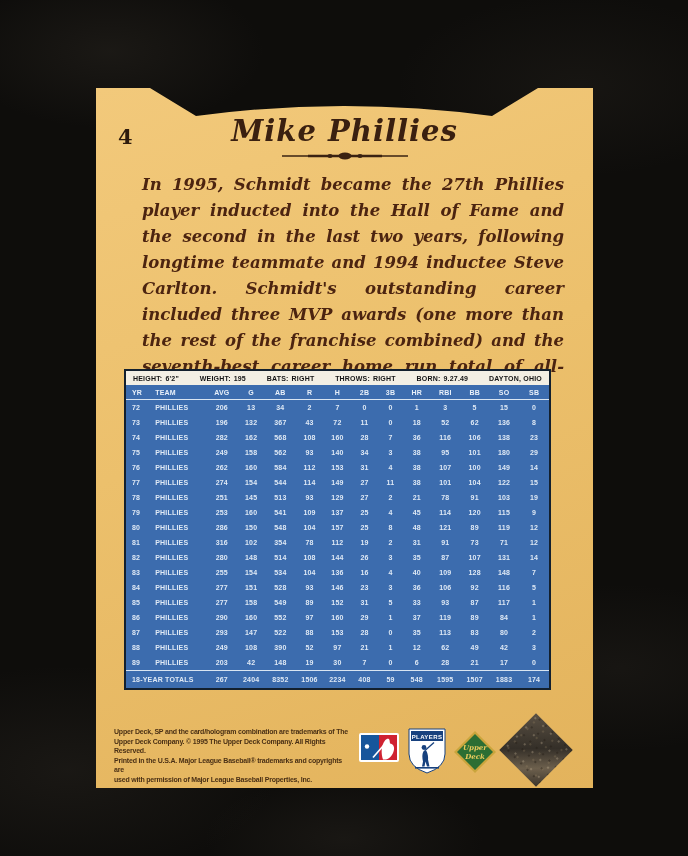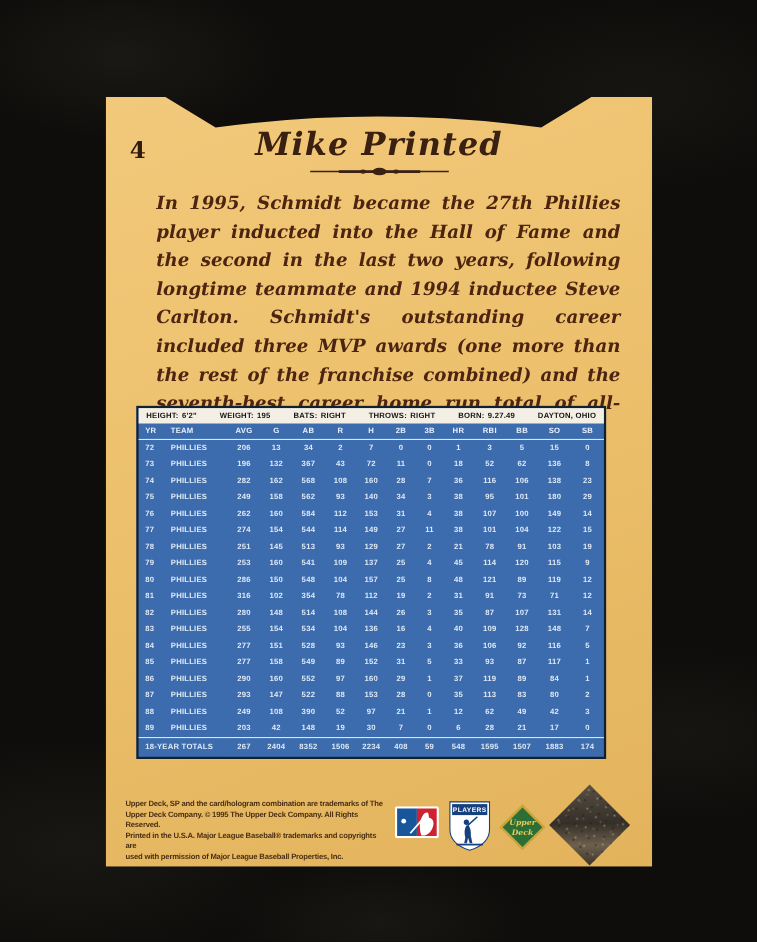--- a/index.html
+++ b/index.html
@@ -83,21 +83,21 @@
     background-size:11px 13px, 9px 11px, 13px 9px, 100% 100%;
   }
 </style>
 </head>
 <body>
 
 <div class="card">
 
   <div class="card-number">4</div>
 
-  <div class="title">Mike Printed</div>
+  <div class="title">Mike Phillies</div>
 
   <svg class="divider" width="130" height="12" viewBox="0 0 130 12">
     <path d="M2 6 H128" stroke="#3a2212" stroke-width="1.4"></path>
     <path d="M28 6 H102" stroke="#3a2212" stroke-width="2.6"></path>
     <ellipse cx="65" cy="6" rx="6.5" ry="3.4" fill="#3a2212"></ellipse>
     <ellipse cx="50" cy="6" rx="2.6" ry="2" fill="#3a2212"></ellipse>
     <ellipse cx="80" cy="6" rx="2.6" ry="2" fill="#3a2212"></ellipse>
   </svg>
 
   <div class="bio">In 1995, Schmidt became the 27th Phillies player inducted into the Hall of Fame and the second in the last two years, following longtime teammate and 1994 inductee Steve Carlton. Schmidt's outstanding career included three MVP awards (one more than the rest of the franchise combined) and the seventh-best career home run total of all-time.</div>

